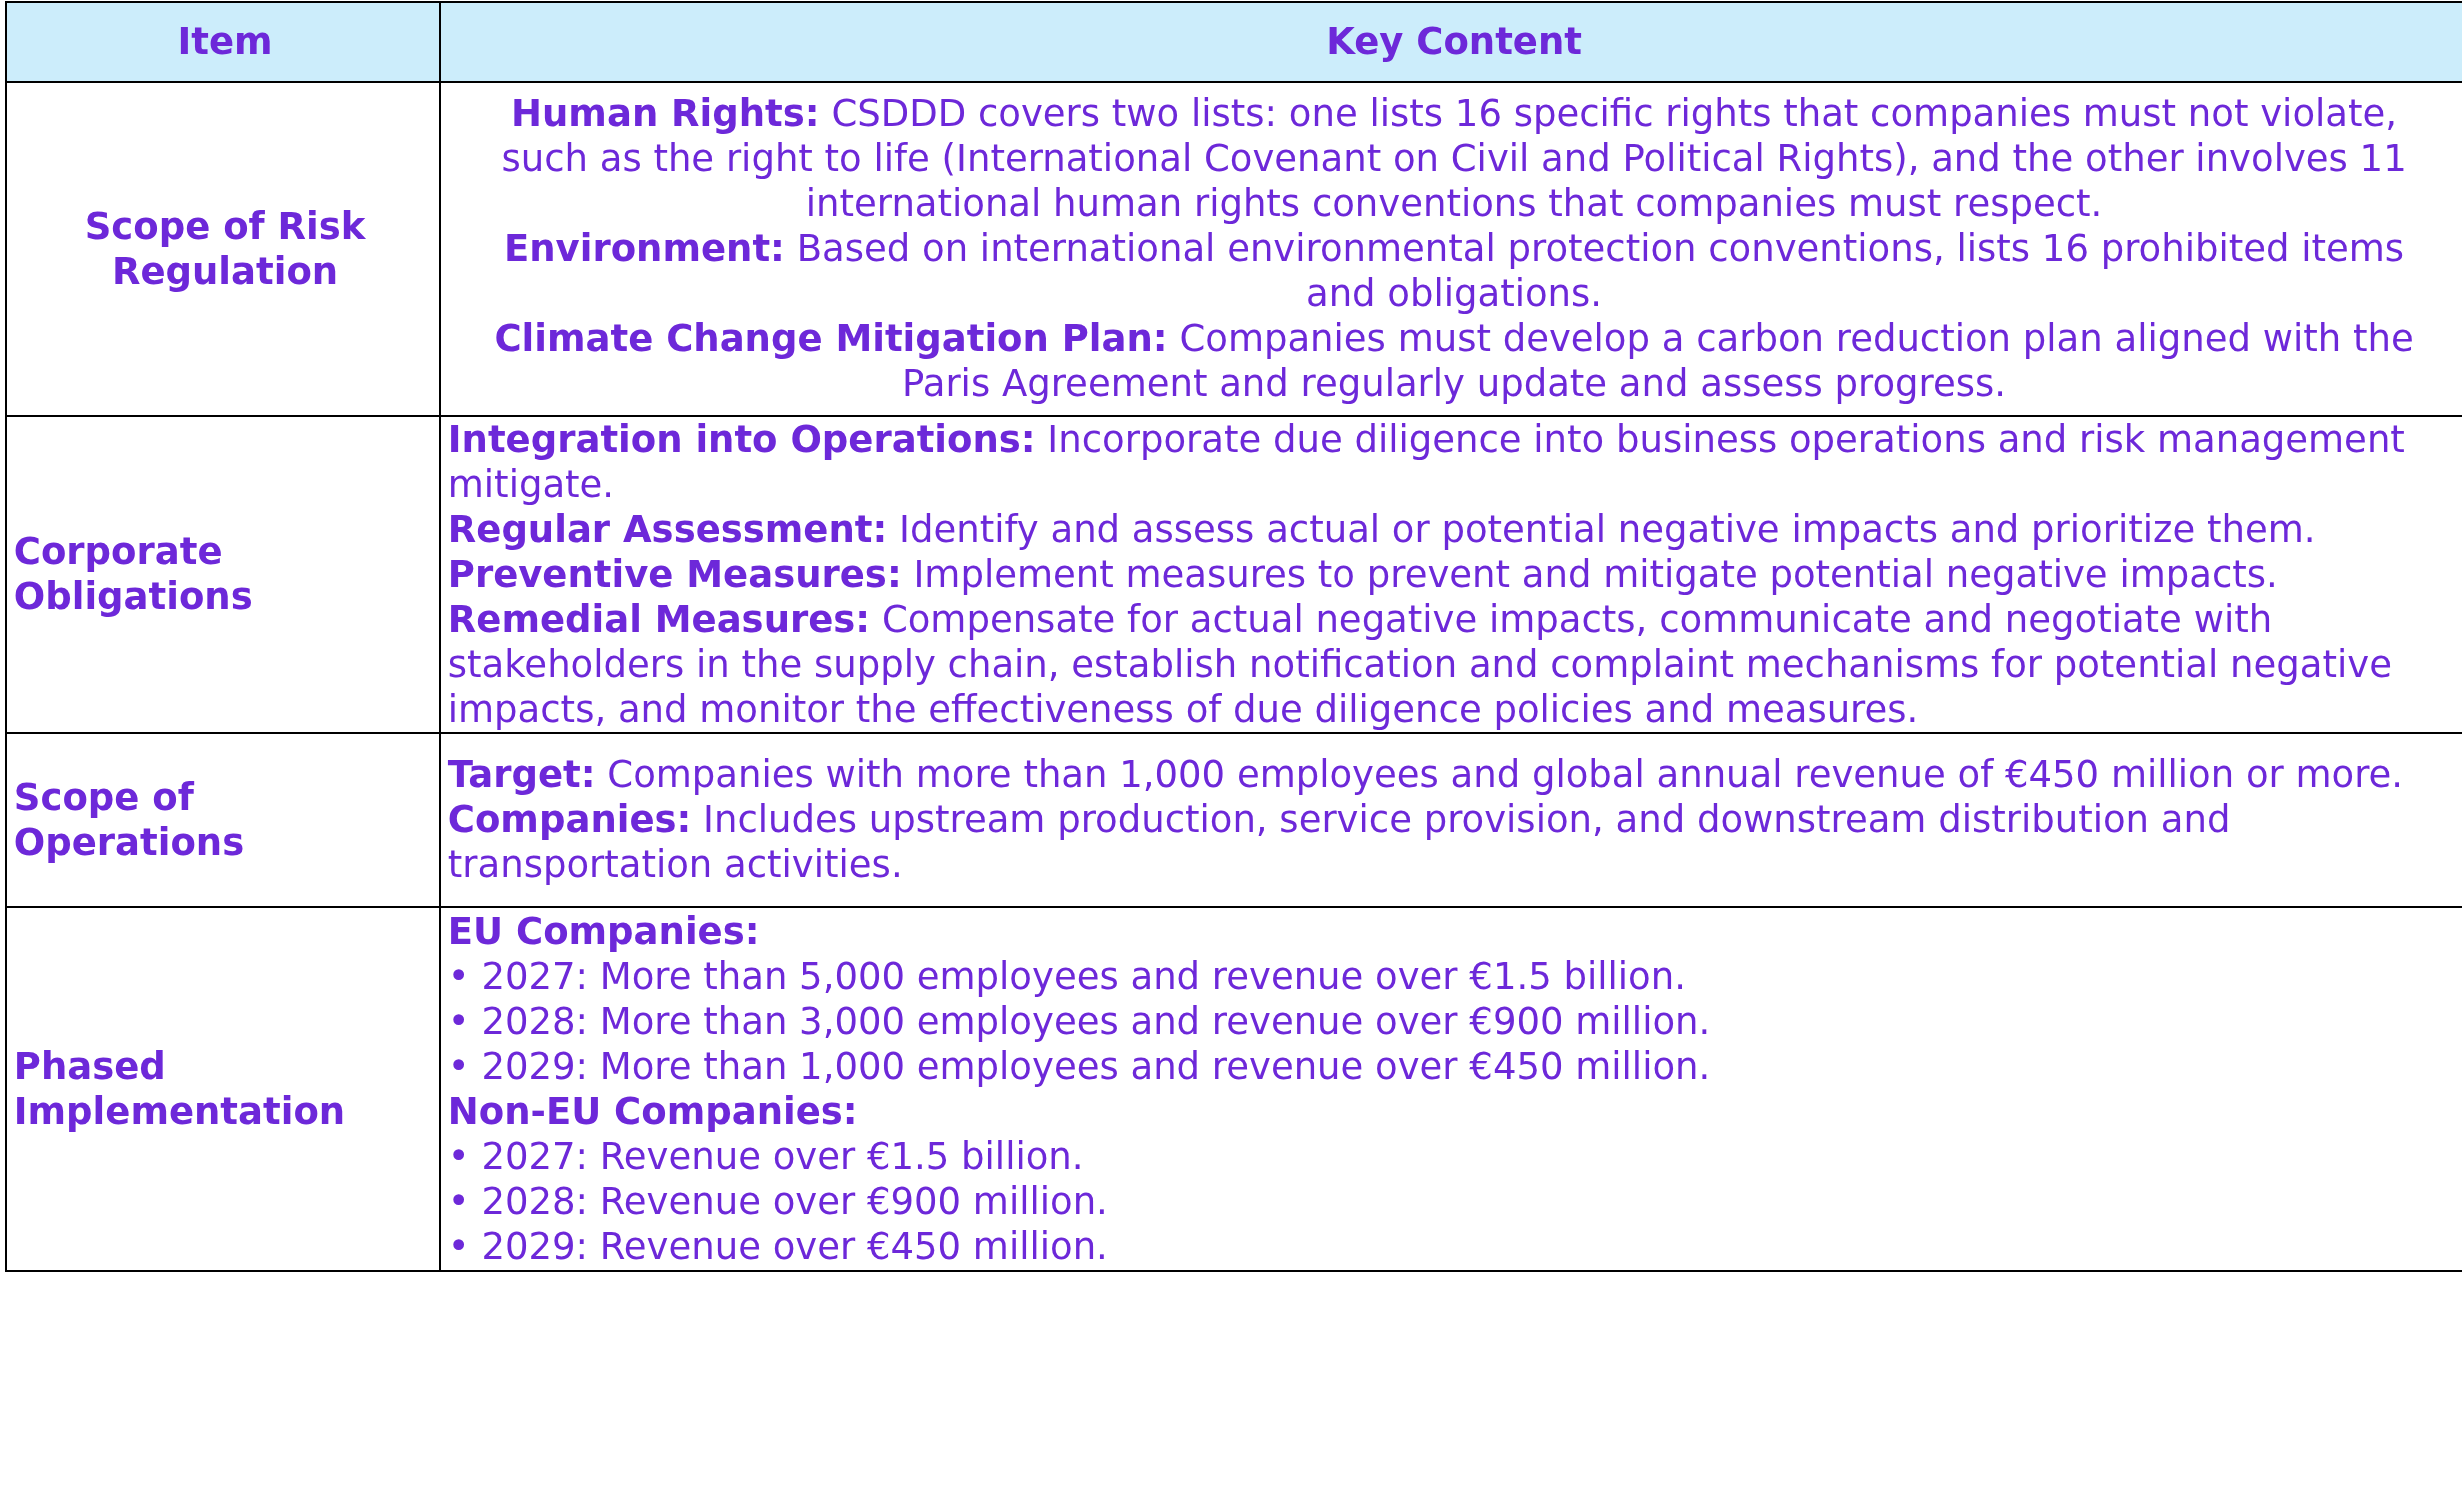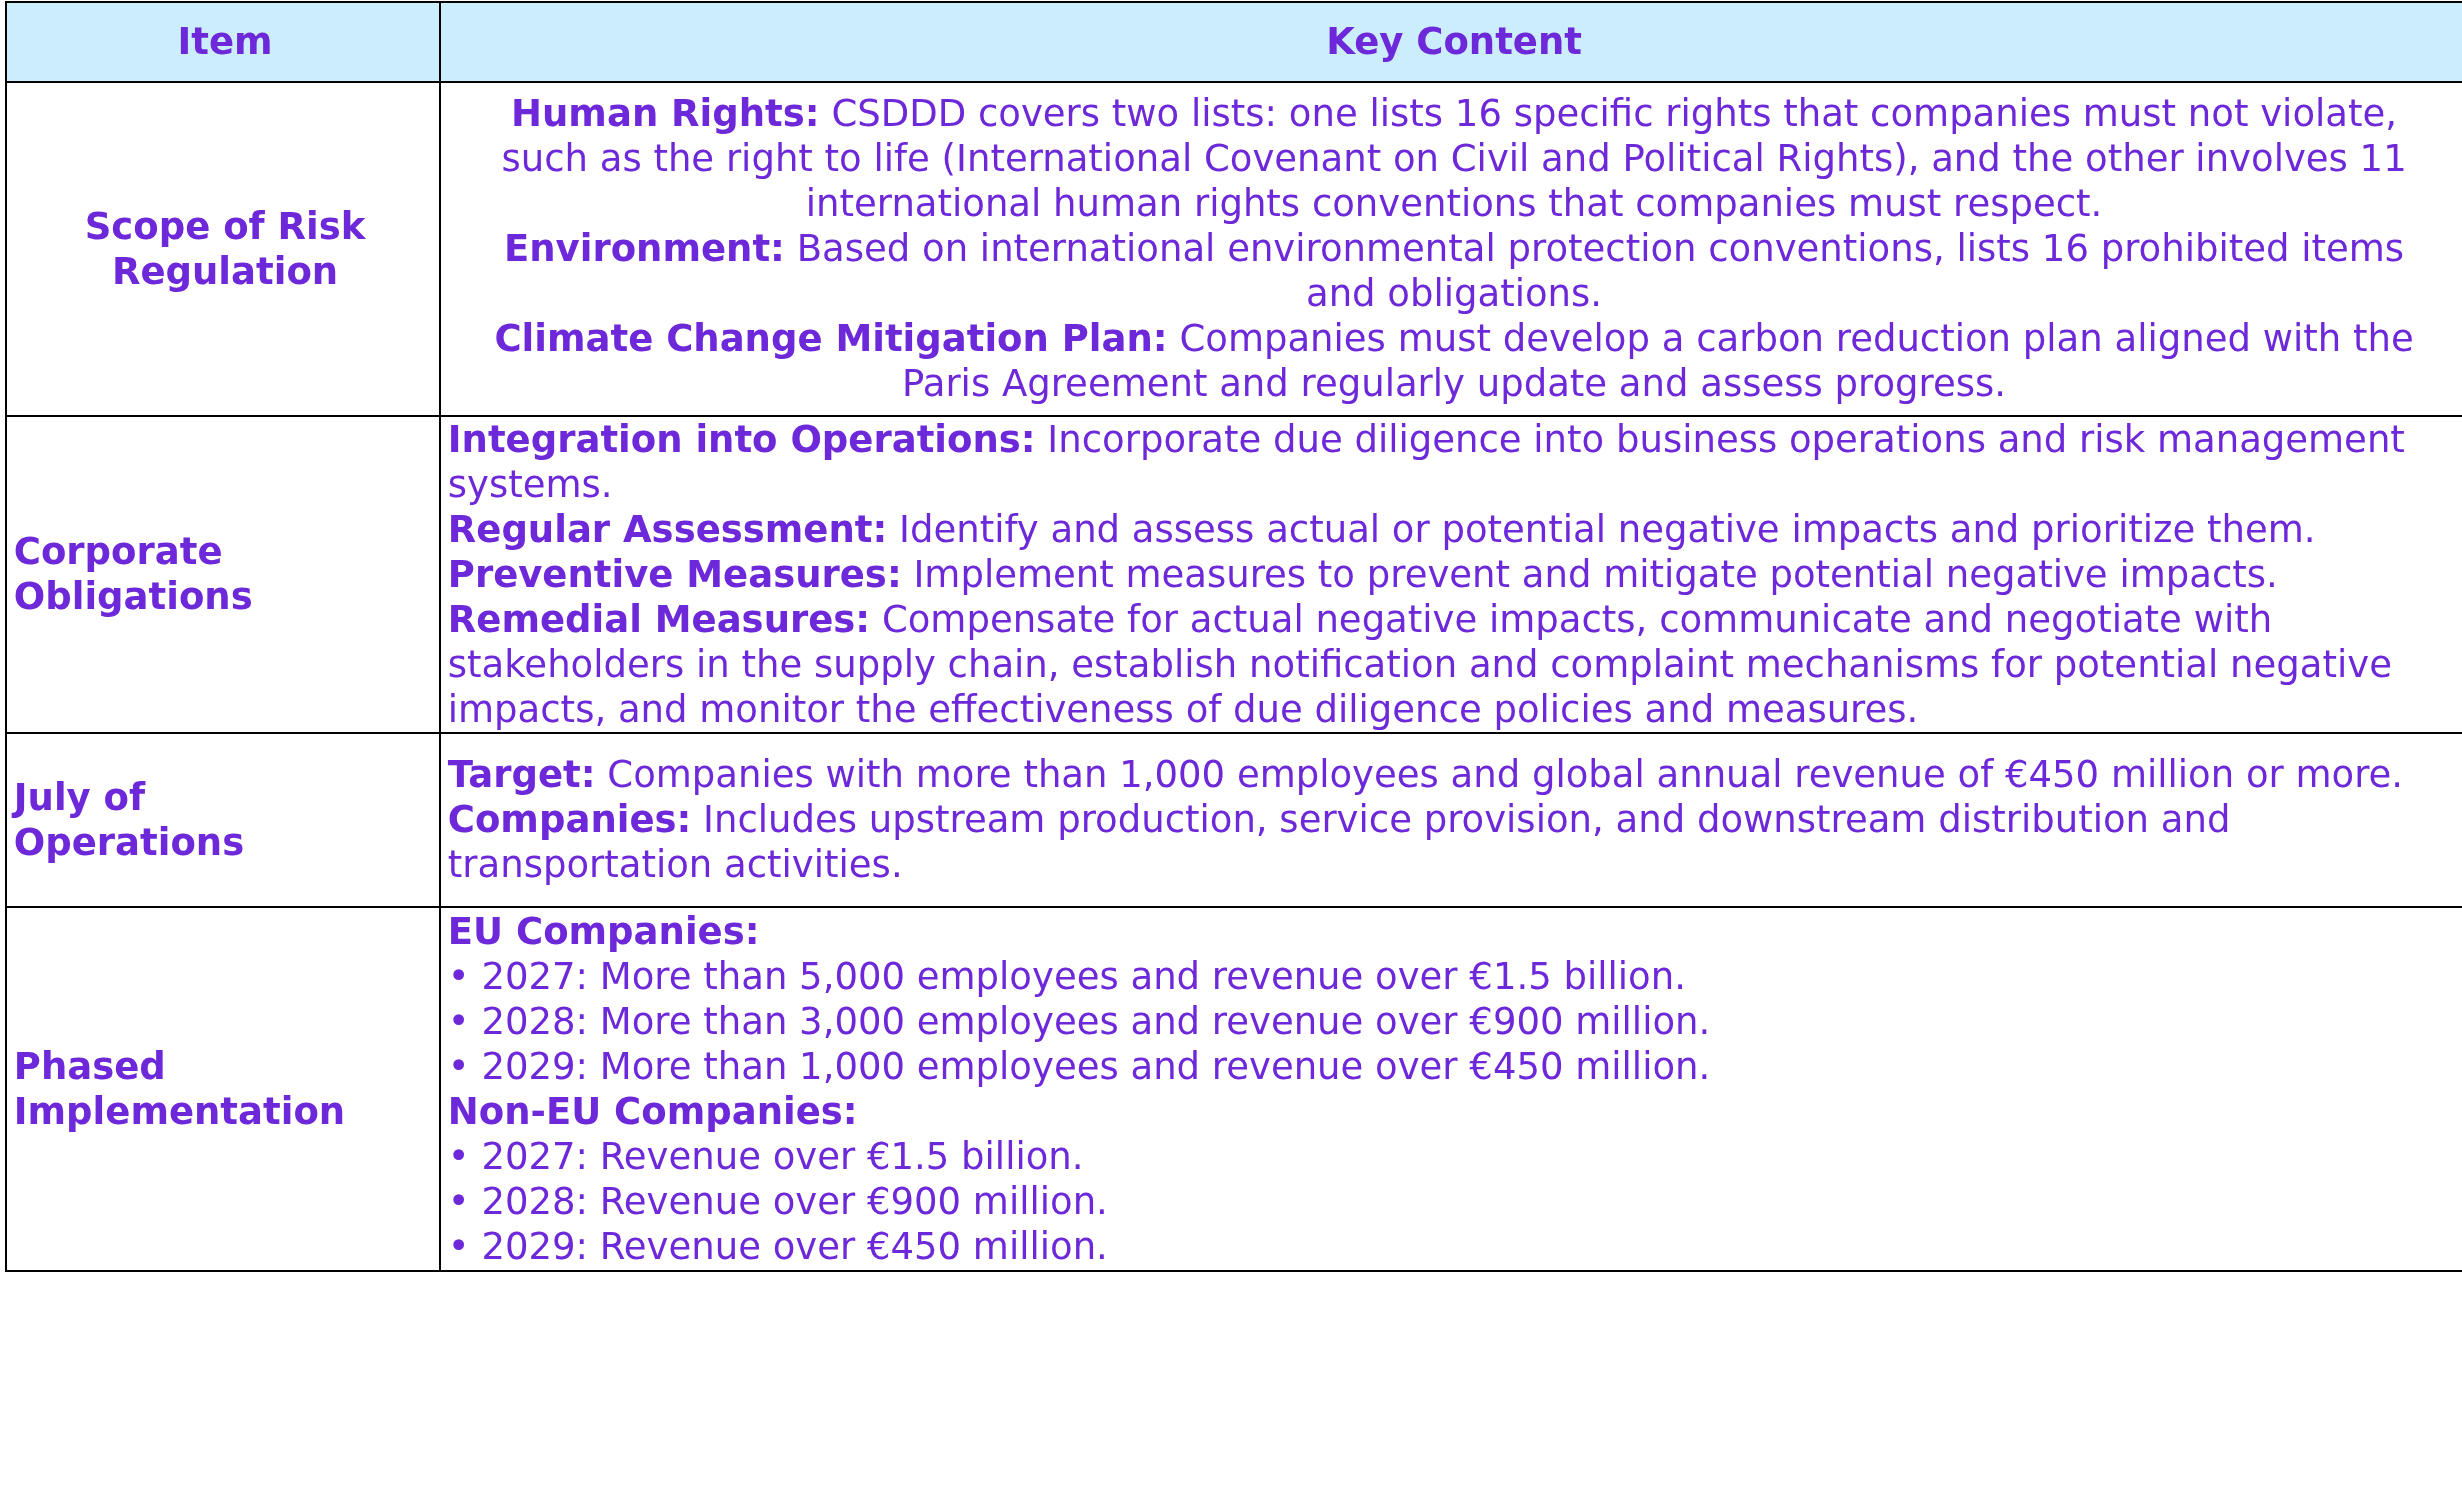--- a/index.html
+++ b/index.html
@@ -68,31 +68,31 @@
           <span class="line"><span>Paris Agreement and regularly update and assess progress.</span></span>
         </td>
     </tr>
     <tr class="r2">
       <td class="item">
           <span class="line">Corporate</span>
           <span class="line">Obligations</span>
         </td>
       <td class="content">
           <span class="line"><span class="b">Integration into Operations:</span><span> Incorporate due diligence into business operations and risk management</span></span>
-          <span class="line"><span>systems.</span></span>
+          <span class="line"><span>mitigate.</span></span>
           <span class="line"><span class="b">Regular Assessment:</span><span> Identify and assess actual or potential negative impacts and prioritize them.</span></span>
           <span class="line"><span class="b">Preventive Measures:</span><span> Implement measures to prevent and mitigate potential negative impacts.</span></span>
           <span class="line"><span class="b">Remedial Measures:</span><span> Compensate for actual negative impacts, communicate and negotiate with</span></span>
           <span class="line"><span>stakeholders in the supply chain, establish notification and complaint mechanisms for potential negative</span></span>
           <span class="line"><span>impacts, and monitor the effectiveness of due diligence policies and measures.</span></span>
         </td>
     </tr>
     <tr class="r3">
       <td class="item">
-          <span class="line">July of</span>
+          <span class="line">Scope of</span>
           <span class="line">Operations</span>
         </td>
       <td class="content">
           <span class="line"><span class="b">Target:</span><span> Companies with more than 1,000 employees and global annual revenue of €450 million or more.</span></span>
           <span class="line"><span class="b">Companies:</span><span> Includes upstream production, service provision, and downstream distribution and</span></span>
           <span class="line"><span>transportation activities.</span></span>
         </td>
     </tr>
     <tr class="r4">
       <td class="item">

